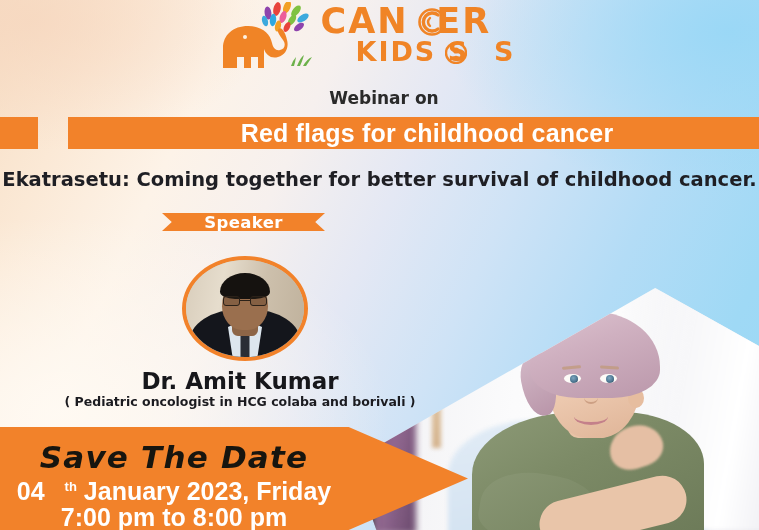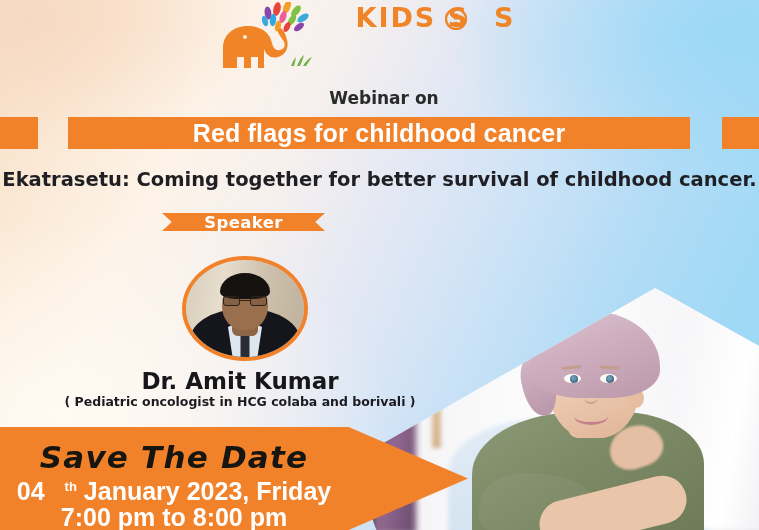--- a/index.html
+++ b/index.html
@@ -130,20 +130,21 @@
     background: #f2822a;
   }
   .title-bar {
     position: absolute;
     left: 68px; top: 117px;
     width: 622px; height: 32px;
     background: #f2822a;
     display: flex;
     align-items: center;
     justify-content: center;
+    padding-left: 48px;
   }
   .title-bar span {
     color: #ffffff;
     font-size: 25px;
     font-weight: 600;
     letter-spacing: 0.2px;
     font-family: "Liberation Sans", sans-serif;
   }
 
   
@@ -538,20 +539,30 @@
                    L29 66 L29 55 L22 55 L22 66 Z" fill="#f08426"></path>
           <circle cx="30" cy="35" r="2" fill="#fdf1e2"></circle>
 
           <path d="M82 64 q3 -8 7 -11 q-2 7 -4 11 Z" fill="#6cb14a"></path>
           <path d="M88 64 q4 -7 9 -9 q-4 6 -6 9 Z" fill="#6cb14a"></path>
           <path d="M76 64 q2 -6 5 -9 q-1 6 -2 9 Z" fill="#6cb14a"></path>
         </svg>
       </div>
 
       <div class="logo-type">
+        <div class="logo-cancer">
+          <span>CAN</span><span style="opacity:0">C</span><span>ER</span>
+          <span class="ring-c">
+            <svg viewBox="0 0 30 30" width="30" height="30">
+              <circle cx="15" cy="15" r="12.5" fill="none" stroke="#f08426" stroke-width="2.6"></circle>
+              <path d="M21 8 A9 9 0 1 0 21 22" fill="none" stroke="#f08426" stroke-width="3.4" stroke-linecap="round"></path>
+              <path d="M13 11 q-4 4 0 8" fill="none" stroke="#f08426" stroke-width="2.4" stroke-linecap="round"></path>
+            </svg>
+          </span>
+        </div>
         <div class="logo-kids">
           <span>KIDS S</span><span style="opacity:0">O</span><span>S</span>
           <span class="sos-kid">
             <svg viewBox="0 0 22 22" width="22" height="22">
               <circle cx="11" cy="11" r="10" fill="none" stroke="#f08426" stroke-width="2.4"></circle>
               <circle cx="11" cy="8.5" r="3.1" fill="#f08426"></circle>
               <path d="M5.6 17.5 q5.4 -5.2 10.8 0" fill="none" stroke="#f08426" stroke-width="2.4" stroke-linecap="round"></path>
             </svg>
           </span>
         </div>

